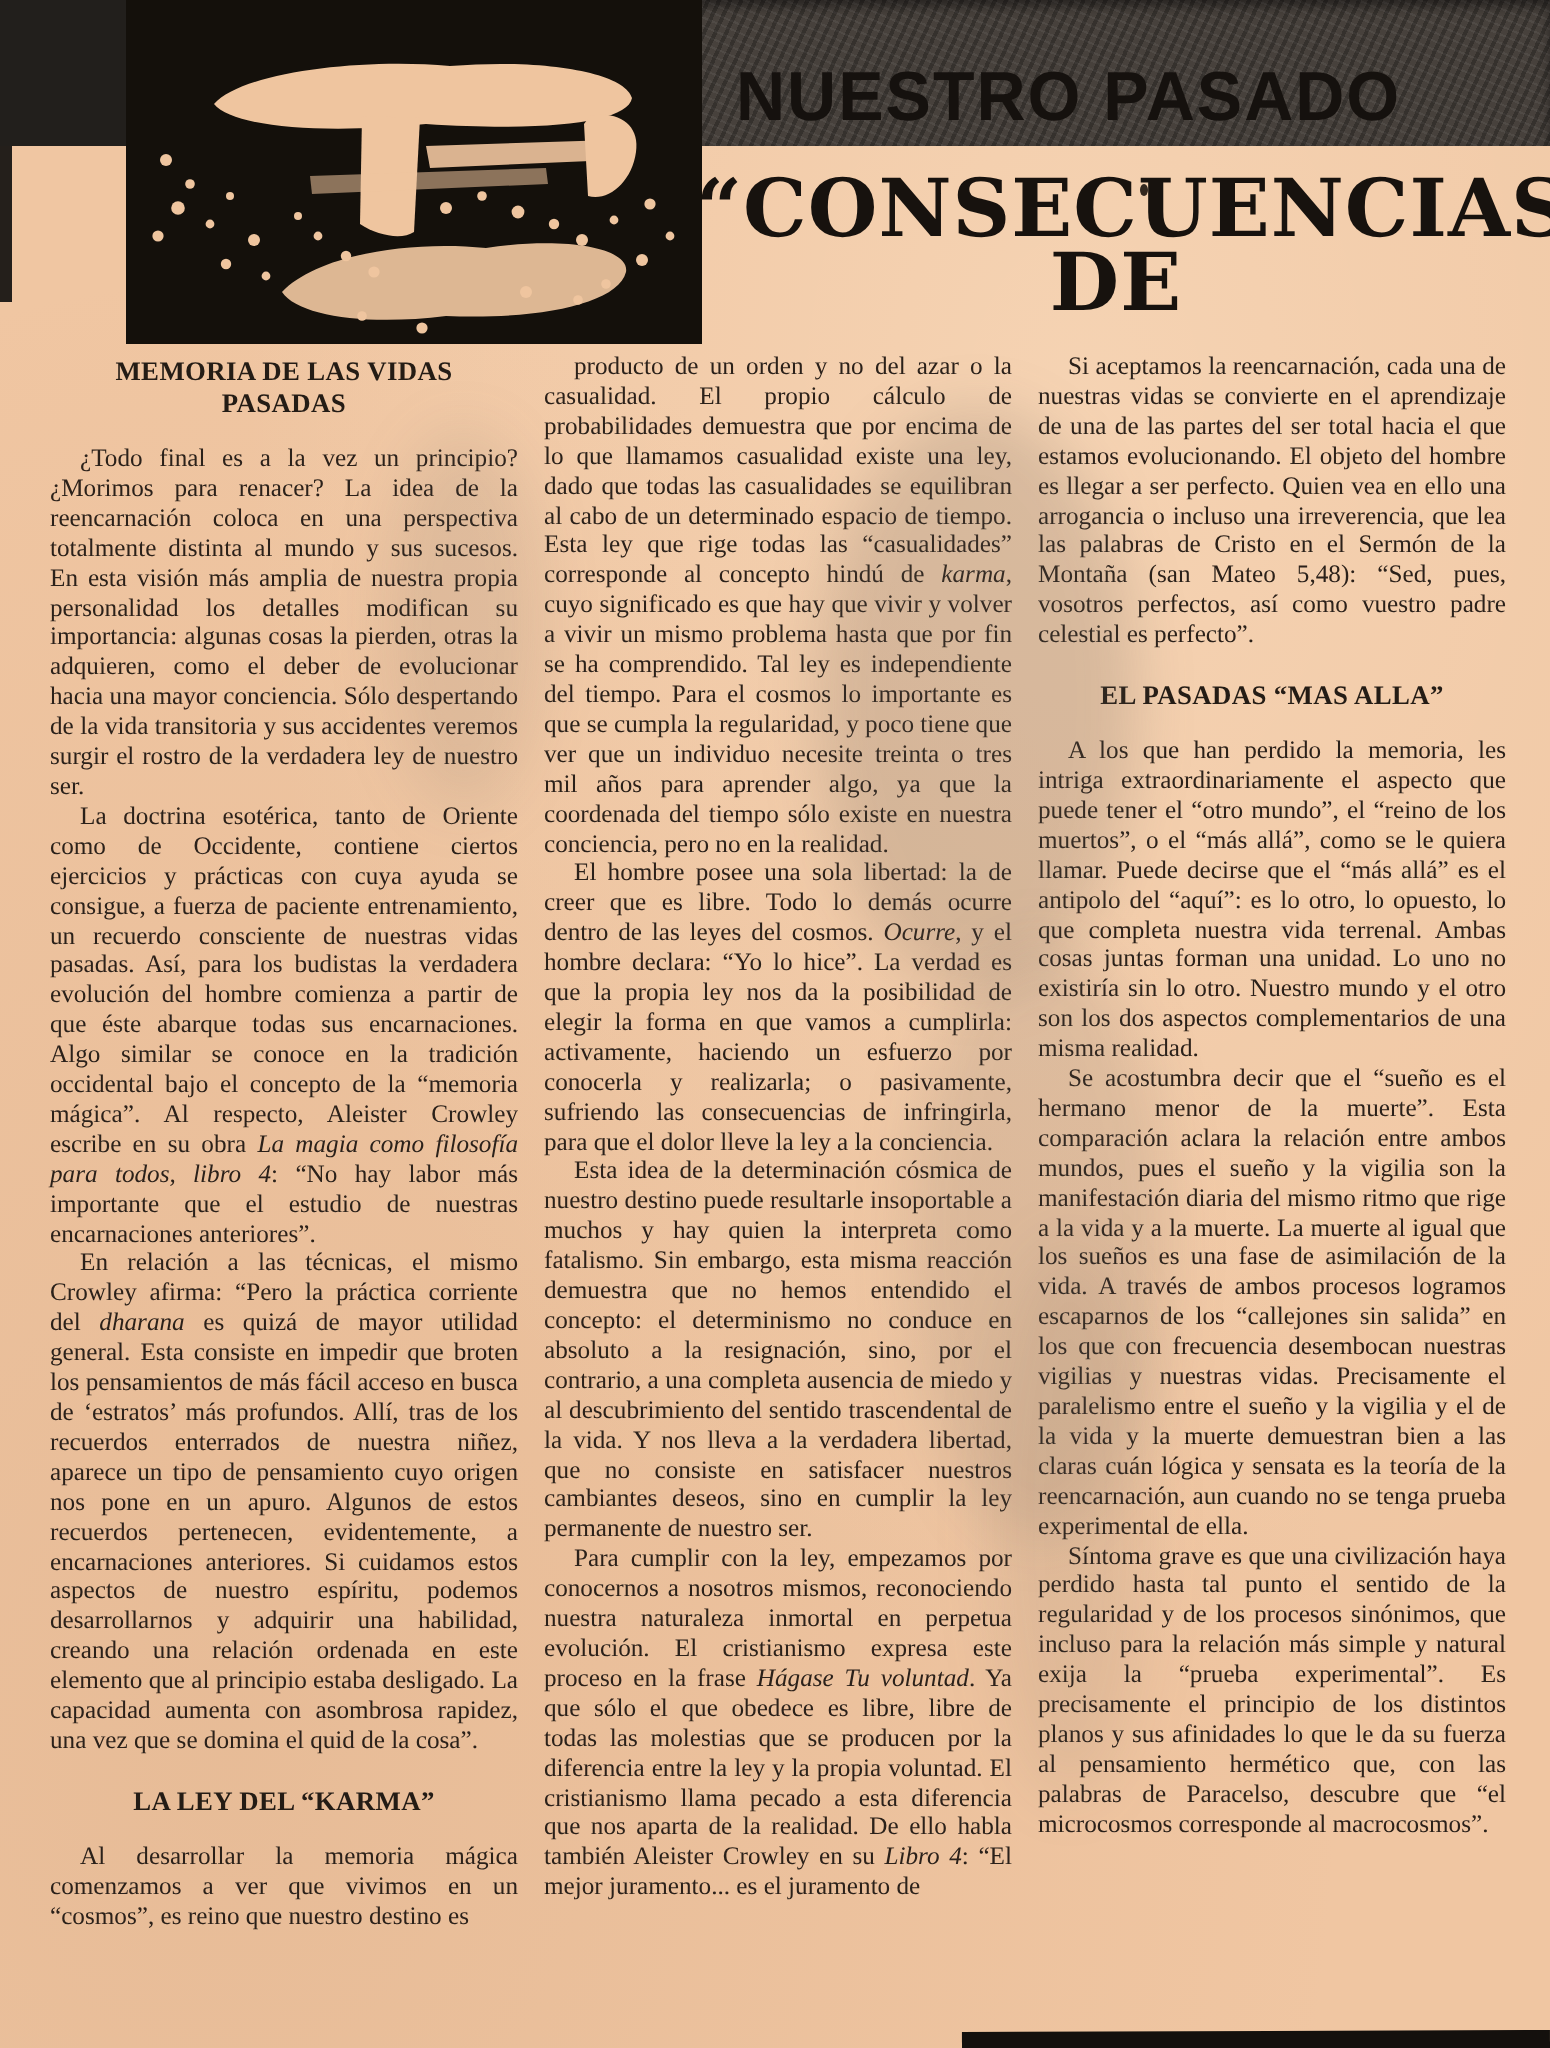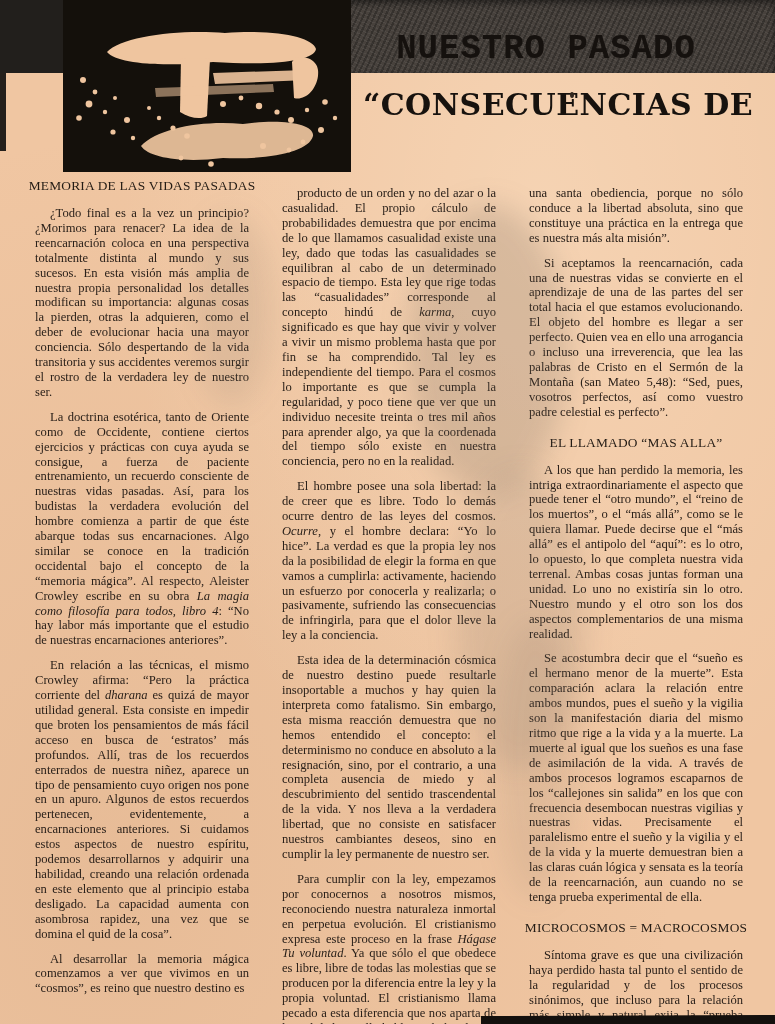--- a/index.html
+++ b/index.html
@@ -19,50 +19,50 @@
     background:#47413c;
     background-image:
       repeating-linear-gradient(115deg, rgba(0,0,0,.25) 0 2px, rgba(0,0,0,0) 2px 5px),
       repeating-linear-gradient(23deg, rgba(255,255,255,.05) 0 1px, rgba(255,255,255,0) 1px 4px);
     box-shadow: inset 0 3px 6px rgba(0,0,0,.45);
   }
   .band-dark-left{position:absolute; left:0; top:0; width:65px; height:73px; background:#221f1c;}
   .left-strip{position:absolute; left:0; top:73px; width:6px; height:78px; background:#241f1b;}
   .band-title{
     position:absolute; left:368px; top:32px; width:356px;
-    font-family:Liberation Mono, monospace; font-weight:bold; font-size:34px;
-    letter-spacing:1px; color:#15110e; text-align:center; line-height:34px;
+    font-family:Liberation Sans, sans-serif; font-weight:bold; font-size:34px;
+    letter-spacing:1px; color:#15110e; line-height:34px;
     transform:scaleY(1.02);
     white-space:nowrap;
   }
   
   .photo{position:absolute; left:63px; top:0; width:288px; height:172px;}
   
   .article-title{
     position:absolute; left:348px; top:86px; width:420px; margin:0;
-    font-family:"DejaVu Serif", serif; font-weight:bold; font-size:30px;
+    font-family:"DejaVu Serif", serif; font-weight:bold; font-size:40px;
     line-height:37px; text-align:center; color:#17120e; letter-spacing:.5px;
   }
   .speck{position:absolute; left:570px; top:92px; width:4px; height:6px; background:#33281f; border-radius:50%;}
   
   .columns{
     position:absolute; left:25px; top:176px; width:727px;
     display:flex; gap:13px;
   }
   .col{
     width:234px; flex:0 0 234px;
     font-size:12.6px; line-height:14.9px; text-align:justify;
     -webkit-hyphens:auto; hyphens:auto;
   }
   .col-heading{
-    margin:15px 0 12px; text-align:center; font-size:13.4px; font-weight:normal;
+    margin:15px 0 12px; text-align:center; font-size:13.4px; font-weight:bold;
     letter-spacing:.2px; line-height:16px; color:#241c15;
   }
   .col-heading.first{margin-top:2px;}
-  .body-para{margin:10px; text-indent:15px;}
+  .body-para{margin:0; text-indent:15px;}
   .body-para.noindent{text-indent:0;}
   
   .stain{position:absolute; border-radius:50%; filter:blur(14px); pointer-events:none;}
   .stain-1{left:408px; top:205px; width:160px; height:290px; background:rgba(100,92,82,.20);}
   .stain-2{left:455px; top:470px; width:130px; height:300px; background:rgba(100,92,82,.14);}
   .stain-3{left:192px; top:215px; width:80px; height:190px; background:rgba(110,100,88,.12);}
   .stain-4{left:495px; top:620px; width:80px; height:280px; background:rgba(110,100,88,.10);}
   
   .bottom-bar{position:absolute; right:0; bottom:0; width:294px; height:9px; background:#14100d; transform:rotate(-.2deg); transform-origin:right bottom;}
 </style>
@@ -130,35 +130,34 @@
     <span>“CONSECUENCIAS DE</span><br>
   </h1>
   <div class="speck"></div>
 
   <div class="columns">
     <div class="col">
         <h3 class="col-heading first">MEMORIA DE LAS VIDAS PASADAS</h3>
         <p class="body-para">¿Todo final es a la vez un principio? ¿Morimos para renacer? La idea de la reencarnación coloca en una perspectiva totalmente distinta al mundo y sus sucesos. En esta visión más amplia de nuestra propia personalidad los detalles modifican su importancia: algunas cosas la pierden, otras la adquieren, como el deber de evolucionar hacia una mayor conciencia. Sólo despertando de la vida transitoria y sus accidentes veremos surgir el rostro de la verdadera ley de nuestro ser.</p>
         <p class="body-para">La doctrina esotérica, tanto de Oriente como de Occidente, contiene ciertos ejercicios y prácticas con cuya ayuda se consigue, a fuerza de paciente entrenamiento, un recuerdo consciente de nuestras vidas pasadas. Así, para los budistas la verdadera evolución del hombre comienza a partir de que éste abarque todas sus encarnaciones. Algo similar se conoce en la tradición occidental bajo el concepto de la “memoria mágica”. Al respecto, Aleister Crowley escribe en su obra <i>La magia como filosofía para todos, libro 4</i>: “No hay labor más importante que el estudio de nuestras encarnaciones anteriores”.</p>
         <p class="body-para">En relación a las técnicas, el mismo Crowley afirma: “Pero la práctica corriente del <i>dharana</i> es quizá de mayor utilidad general. Esta consiste en impedir que broten los pensamientos de más fácil acceso en busca de ‘estratos’ más profundos. Allí, tras de los recuerdos enterrados de nuestra niñez, aparece un tipo de pensamiento cuyo origen nos pone en un apuro. Algunos de estos recuerdos pertenecen, evidentemente, a encarnaciones anteriores. Si cuidamos estos aspectos de nuestro espíritu, podemos desarrollarnos y adquirir una habilidad, creando una relación ordenada en este elemento que al principio estaba desligado. La capacidad aumenta con asombrosa rapidez, una vez que se domina el quid de la cosa”.</p>
+        <h3 class="col-heading">LA LEY DEL “KARMA”</h3>
         <p class="body-para">Al desarrollar la memoria mágica comenzamos a ver que vivimos en un “cosmos”, es reino que nuestro destino es</p>
       </div>
     <div class="col">
         <p class="body-para">producto de un orden y no del azar o la casualidad. El propio cálculo de probabilidades demuestra que por encima de lo que llamamos casualidad existe una ley, dado que todas las casualidades se equilibran al cabo de un determinado espacio de tiempo. Esta ley que rige todas las “casualidades” corresponde al concepto hindú de <i>karma</i>, cuyo significado es que hay que vivir y volver a vivir un mismo problema hasta que por fin se ha comprendido. Tal ley es independiente del tiempo. Para el cosmos lo importante es que se cumpla la regularidad, y poco tiene que ver que un individuo necesite treinta o tres mil años para aprender algo, ya que la coordenada del tiempo sólo existe en nuestra conciencia, pero no en la realidad.</p>
         <p class="body-para">El hombre posee una sola libertad: la de creer que es libre. Todo lo demás ocurre dentro de las leyes del cosmos. <i>Ocurre</i>, y el hombre declara: “Yo lo hice”. La verdad es que la propia ley nos da la posibilidad de elegir la forma en que vamos a cumplirla: activamente, haciendo un esfuerzo por conocerla y realizarla; o pasivamente, sufriendo las consecuencias de infringirla, para que el dolor lleve la ley a la conciencia.</p>
         <p class="body-para">Esta idea de la determinación cósmica de nuestro destino puede resultarle insoportable a muchos y hay quien la interpreta como fatalismo. Sin embargo, esta misma reacción demuestra que no hemos entendido el concepto: el determinismo no conduce en absoluto a la resignación, sino, por el contrario, a una completa ausencia de miedo y al descubrimiento del sentido trascendental de la vida. Y nos lleva a la verdadera libertad, que no consiste en satisfacer nuestros cambiantes deseos, sino en cumplir la ley permanente de nuestro ser.</p>
         <p class="body-para">Para cumplir con la ley, empezamos por conocernos a nosotros mismos, reconociendo nuestra naturaleza inmortal en perpetua evolución. El cristianismo expresa este proceso en la frase <i>Hágase Tu voluntad</i>. Ya que sólo el que obedece es libre, libre de todas las molestias que se producen por la diferencia entre la ley y la propia voluntad. El cristianismo llama pecado a esta diferencia que nos aparta de la realidad. De ello habla también Aleister Crowley en su <i>Libro 4</i>: “El mejor juramento... es el juramento de</p>
       </div>
     <div class="col">
-        <p class="body-para noindent">una santa obediencia, porque no sólo conduce a la libertad absoluta, sino que constituye una práctica en la entrega que es nuestra más alta misión”.</p>
         <p class="body-para">Si aceptamos la reencarnación, cada una de nuestras vidas se convierte en el aprendizaje de una de las partes del ser total hacia el que estamos evolucionando. El objeto del hombre es llegar a ser perfecto. Quien vea en ello una arrogancia o incluso una irreverencia, que lea las palabras de Cristo en el Sermón de la Montaña (san Mateo 5,48): “Sed, pues, vosotros perfectos, así como vuestro padre celestial es perfecto”.</p>
-        <h3 class="col-heading">EL LLAMADO “MAS ALLA”</h3>
+        <h3 class="col-heading">EL PASADAS “MAS ALLA”</h3>
         <p class="body-para">A los que han perdido la memoria, les intriga extraordinariamente el aspecto que puede tener el “otro mundo”, el “reino de los muertos”, o el “más allá”, como se le quiera llamar. Puede decirse que el “más allá” es el antipolo del “aquí”: es lo otro, lo opuesto, lo que completa nuestra vida terrenal. Ambas cosas juntas forman una unidad. Lo uno no existiría sin lo otro. Nuestro mundo y el otro son los dos aspectos complementarios de una misma realidad.</p>
         <p class="body-para">Se acostumbra decir que el “sueño es el hermano menor de la muerte”. Esta comparación aclara la relación entre ambos mundos, pues el sueño y la vigilia son la manifestación diaria del mismo ritmo que rige a la vida y a la muerte. La muerte al igual que los sueños es una fase de asimilación de la vida. A través de ambos procesos logramos escaparnos de los “callejones sin salida” en los que con frecuencia desembocan nuestras vigilias y nuestras vidas. Precisamente el paralelismo entre el sueño y la vigilia y el de la vida y la muerte demuestran bien a las claras cuán lógica y sensata es la teoría de la reencarnación, aun cuando no se tenga prueba experimental de ella.</p>
-        <h3 class="col-heading">MICROCOSMOS = MACROCOSMOS</h3>
         <p class="body-para">Síntoma grave es que una civilización haya perdido hasta tal punto el sentido de la regularidad y de los procesos sinónimos, que incluso para la relación más simple y natural exija la “prueba experimental”. Es precisamente el principio de los distintos planos y sus afinidades lo que le da su fuerza al pensamiento hermético que, con las palabras de Paracelso, descubre que “el microcosmos corresponde al macrocosmos”.</p>
       </div>
   </div>
 
   <div class="stain stain-1"></div>
   <div class="stain stain-2"></div>
   <div class="stain stain-3"></div>
   <div class="stain stain-4"></div>
 
   <div class="bottom-bar"></div>

